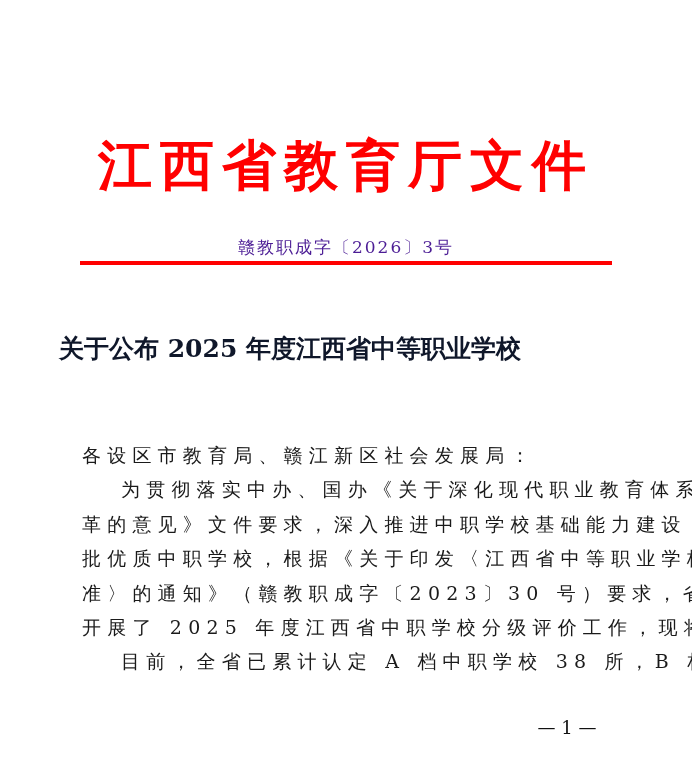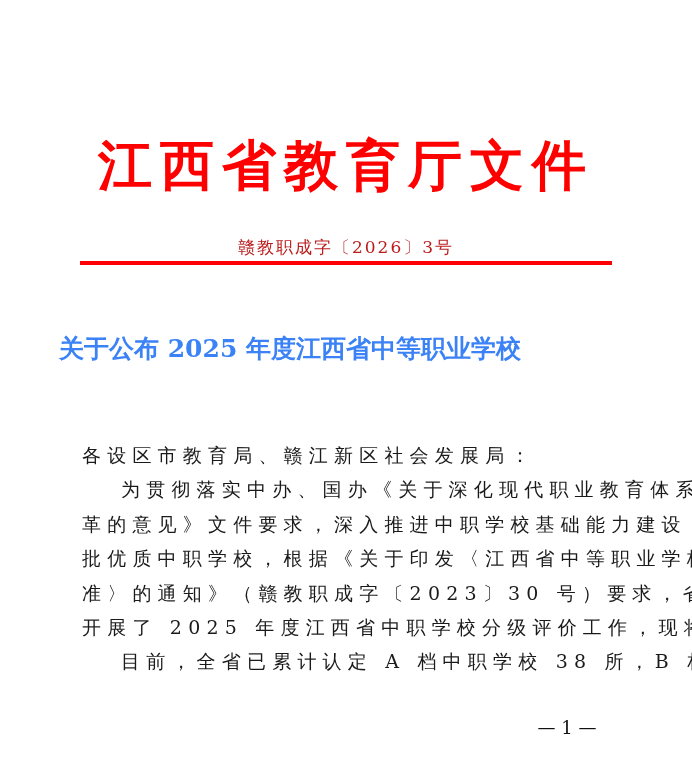--- a/index.html
+++ b/index.html
@@ -38,40 +38,40 @@
     }
     .doc-number {
       position: absolute;
       left: 0;
       top: 236px;
       width: 692px;
       text-align: center;
       font-size: 17px;
       line-height: 22px;
       letter-spacing: 2px;
-      color: #b91c1c;
+      color: #4c1d95;
     }
     .red-rule {
       position: absolute;
       left: 80px;
       top: 261px;
       width: 532px;
       height: 4px;
       background: #ff0000;
     }
     .doc-title {
       position: absolute;
       left: 0;
       top: 332px;
       width: 580px;
       text-align: center;
       font-weight: bold;
       font-size: 25px;
       line-height: 34px;
-      color: #3b82f6;
+      color: #0f172a;
     }
     .doc-title .line { display: block; }
     .doc-body {
       position: absolute;
       left: 82px;
       top: 438px;
       width: 540px;
       font-size: 19px;
       line-height: 34.4px;
       letter-spacing: 6.2px;

